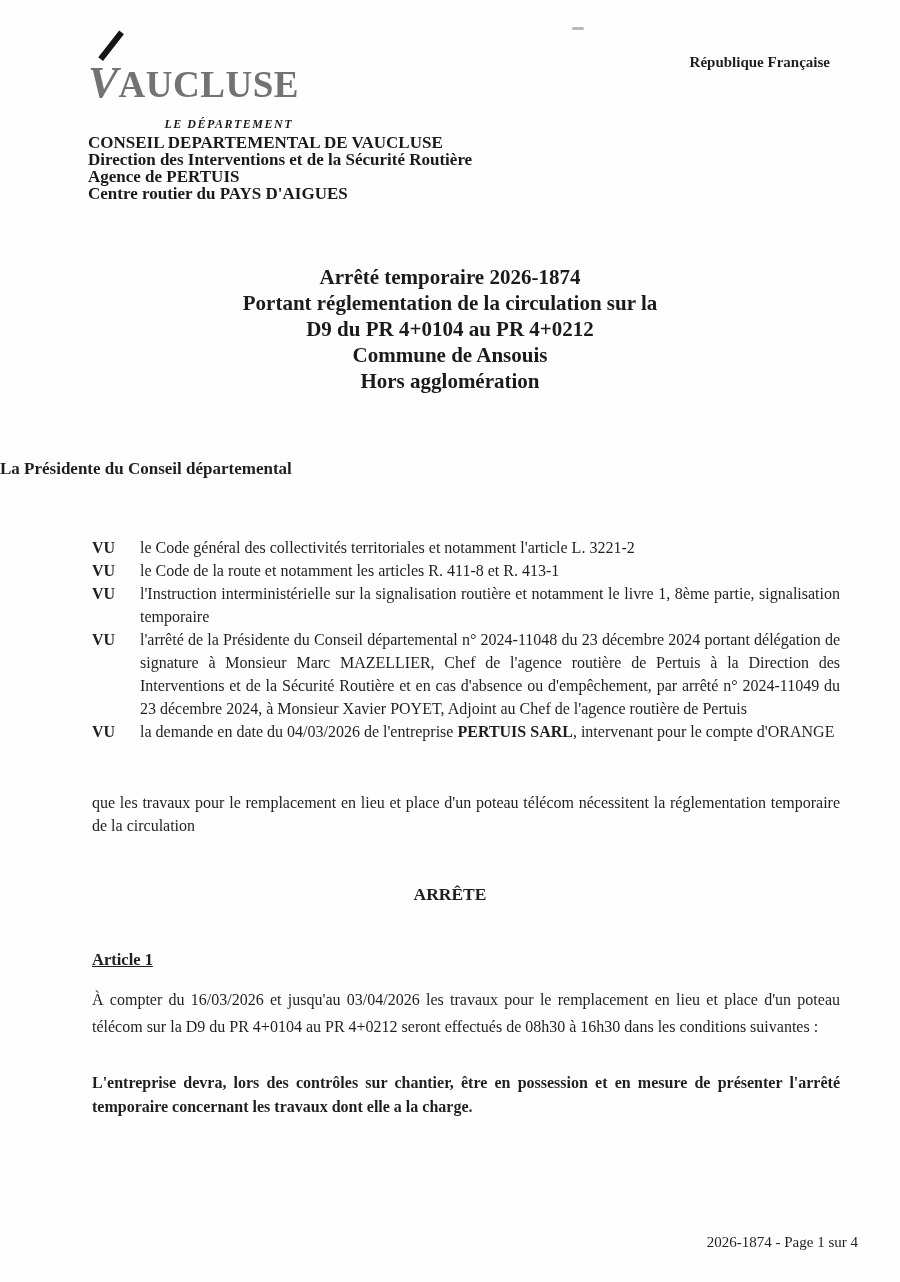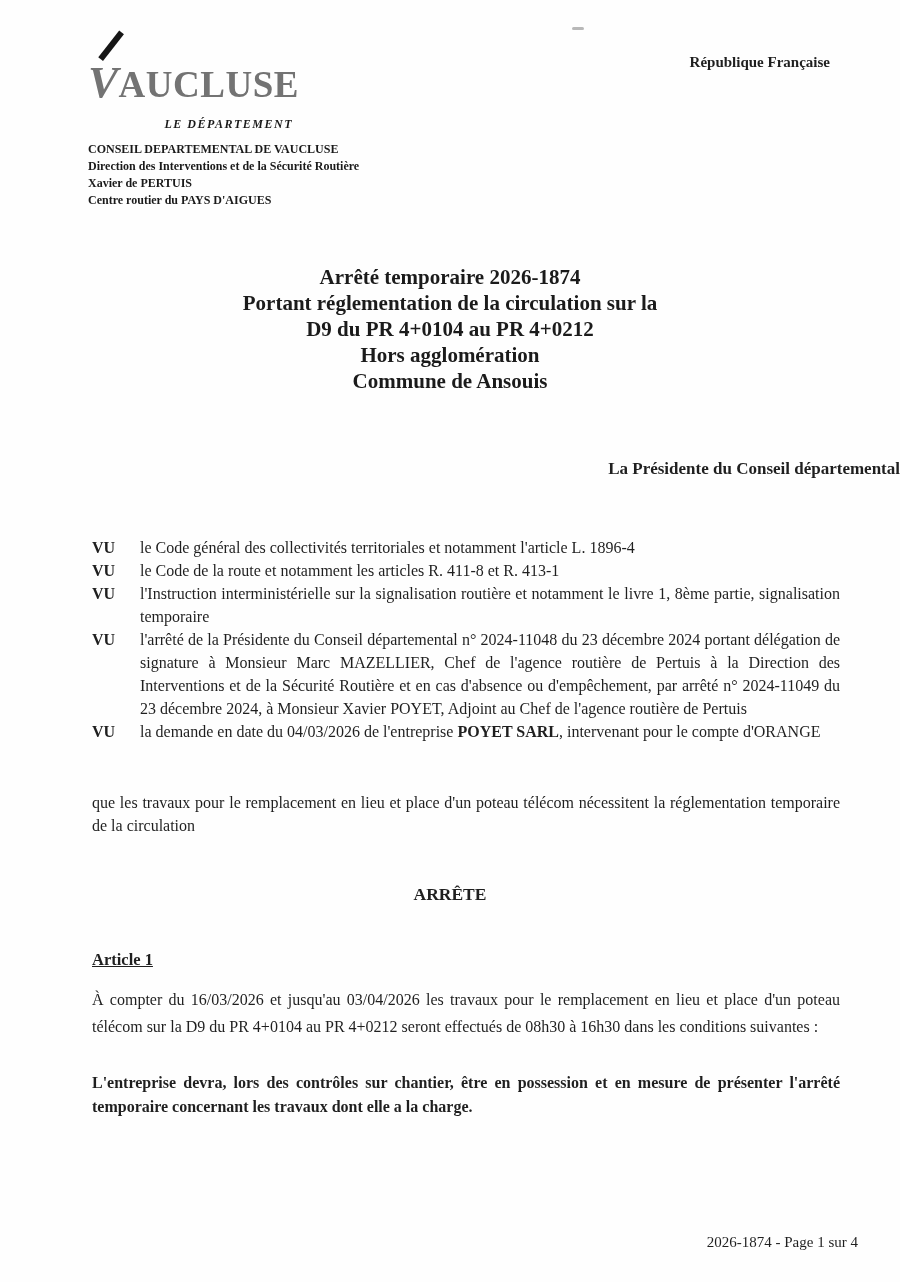--- a/index.html
+++ b/index.html
@@ -66,41 +66,41 @@
     width: 205px;
     text-align: right;
     font-style: italic;
     font-weight: bold;
     font-size: 12px;
     letter-spacing: 1.5px;
     margin-top: 14px;
     color: #1a1a1a;
   }
   .org-lines {
-    margin-top: 9px;
-    font-weight: bold;
-    font-size: 12px;
+    margin-top: 2px;
+    font-weight: bold;
+    font-size: 17px;
     line-height: 17px;
     white-space: nowrap;
     color: #1a1a1a;
   }
   
   .title-block {
     position: absolute;
     top: 264px; left: 0; right: 0;
     text-align: center;
     font-weight: bold;
     font-size: 21px;
     line-height: 26px;
     color: #1b1b1b;
   }
   .authority {
     position: absolute;
     top: 459px; left: 0; right: 0;
-    text-align: right;
+    text-align: left;
     font-weight: bold;
     font-size: 17px;
   }
   
   .vu-block {
     position: absolute;
     top: 536px; left: 92px; right: 60px;
     font-size: 16px;
     line-height: 23px;
   }
@@ -180,55 +180,55 @@
 
   <div class="logo-block">
     <div class="logo-word-wrap">
       <span class="logo-slash"></span>
       <span class="logo-word">VAUCLUSE</span>
     </div>
     <div class="logo-sub">LE DÉPARTEMENT</div>
     <div class="org-lines">
       <div>CONSEIL DEPARTEMENTAL DE VAUCLUSE</div>
       <div>Direction des Interventions et de la Sécurité Routière</div>
-      <div>Xavier de PERTUIS</div>
+      <div>Agence de PERTUIS</div>
       <div>Centre routier du PAYS D'AIGUES</div>
     </div>
   </div>
 
   <div class="title-block">
     <div>Arrêté temporaire 2026-1874</div>
     <div>Portant réglementation de la circulation sur la</div>
     <div>D9 du PR 4+0104 au PR 4+0212</div>
+    <div>Commune de Ansouis</div>
     <div>Hors agglomération</div>
-    <div>Commune de Ansouis</div>
   </div>
 
   <div class="authority">La Présidente du Conseil départemental</div>
 
   <div class="vu-block">
     <div class="vu-row">
       <span class="vu-label">VU</span>
-      <span class="vu-text">le Code général des collectivités territoriales et notamment l'article L. 1896-4</span>
+      <span class="vu-text">le Code général des collectivités territoriales et notamment l'article L. 3221-2</span>
     </div>
     <div class="vu-row">
       <span class="vu-label">VU</span>
       <span class="vu-text">le Code de la route et notamment les articles R. 411-8 et R. 413-1</span>
     </div>
     <div class="vu-row">
       <span class="vu-label">VU</span>
       <span class="vu-text">l'Instruction interministérielle sur la signalisation routière et notamment le livre 1, 8ème partie, signalisation temporaire</span>
     </div>
     <div class="vu-row">
       <span class="vu-label">VU</span>
       <span class="vu-text">l'arrêté de la Présidente du Conseil départemental n° 2024-11048 du 23 décembre 2024 portant délégation de signature à Monsieur Marc MAZELLIER, Chef de l'agence routière de Pertuis à la Direction des Interventions et de la Sécurité Routière et en cas d'absence ou d'empêchement, par arrêté n° 2024-11049 du 23 décembre 2024, à Monsieur Xavier POYET, Adjoint au Chef de l'agence routière de Pertuis</span>
     </div>
     <div class="vu-row">
       <span class="vu-label">VU</span>
-      <span class="vu-text"><span>la demande en date du 04/03/2026 de l'entreprise </span><span class="bold">POYET SARL</span><span>, intervenant pour le compte d'ORANGE</span></span>
+      <span class="vu-text"><span>la demande en date du 04/03/2026 de l'entreprise </span><span class="bold">PERTUIS SARL</span><span>, intervenant pour le compte d'ORANGE</span></span>
     </div>
   </div>
 
   <div class="considerant">
     <span class="cons-text">que les travaux pour le remplacement en lieu et place d'un poteau télécom nécessitent la réglementation temporaire de la circulation</span>
   </div>
 
   <div class="arrete-heading">ARRÊTE</div>
 
   <div class="article-heading">Article 1</div>

